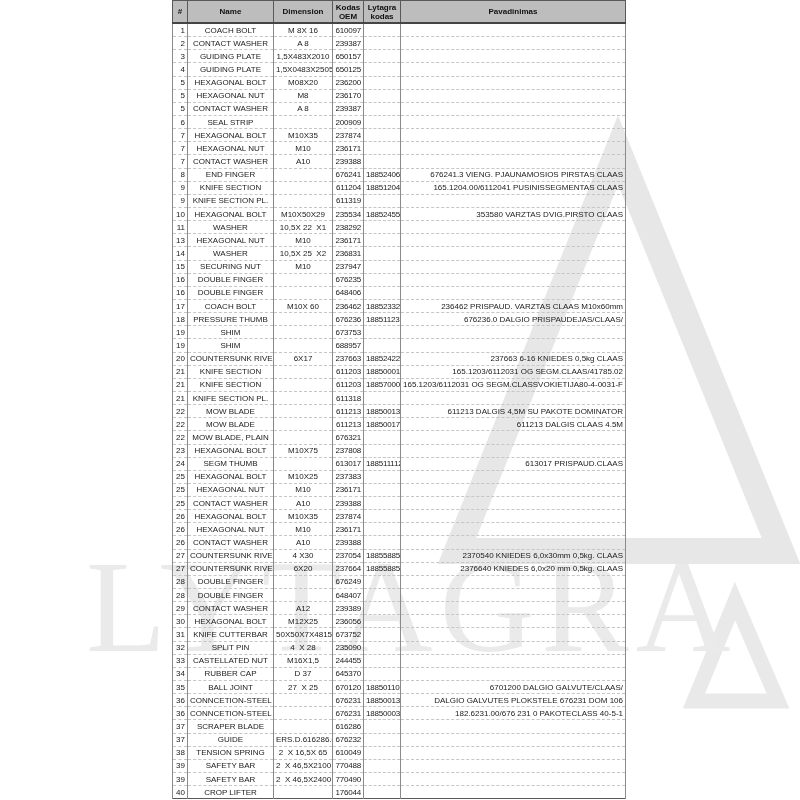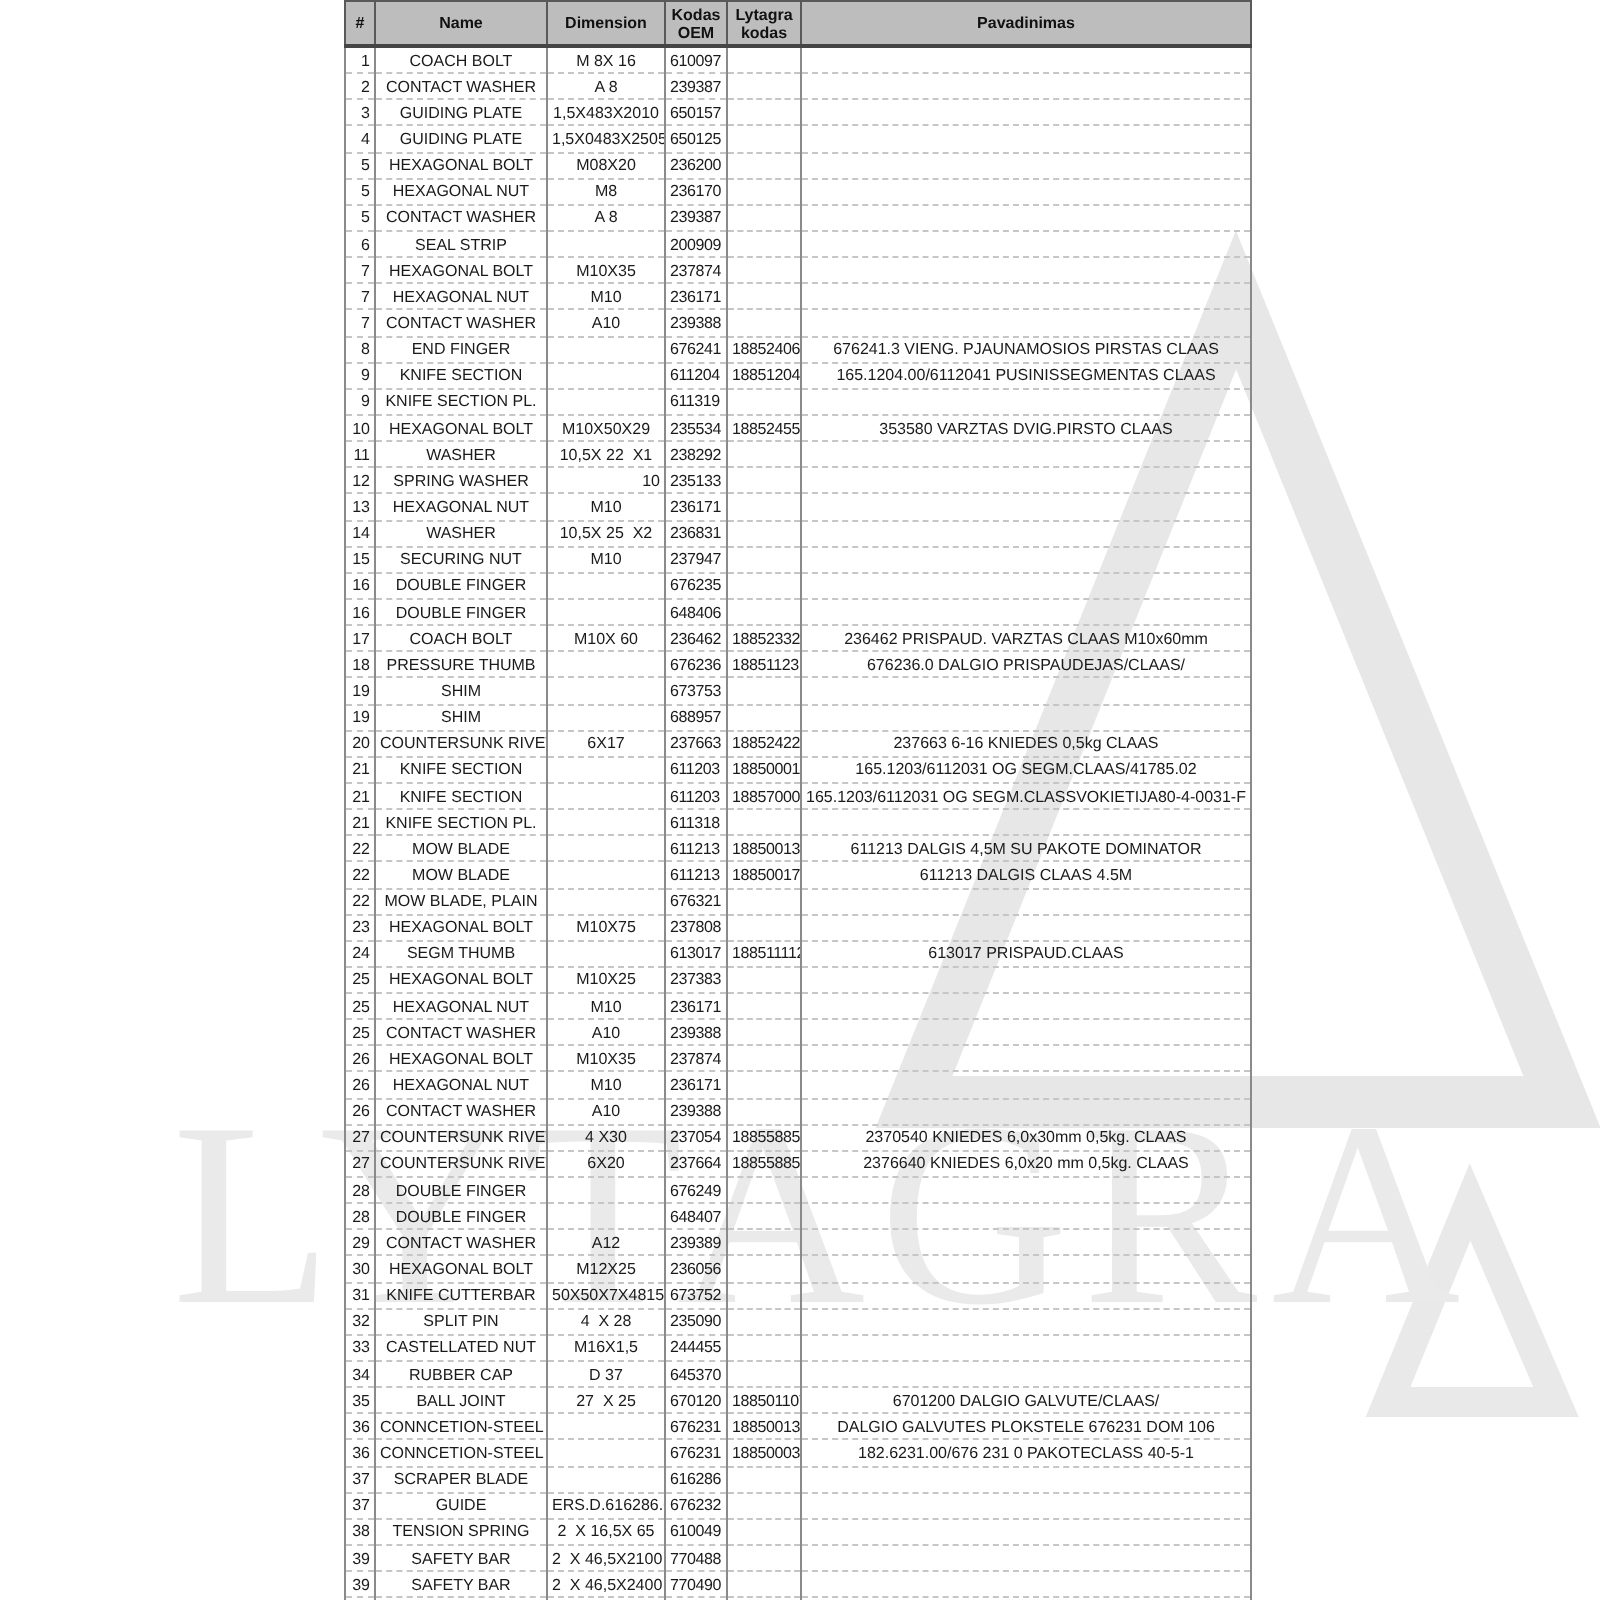--- a/index.html
+++ b/index.html
@@ -62,23 +62,23 @@
     white-space: pre;
     overflow: hidden;
     background: transparent;
     vertical-align: middle;
   }
   table.parts tbody tr:first-child td { border-top: none; }
   td.col-num     { text-align: right; }
   td.col-name    { text-align: center; }
   td.col-dim     { text-align: center; }
   td.col-dim.num { text-align: right; }
-  td.col-oem     { text-align: left; letter-spacing: -0.2px; }
+  td.col-oem     { text-align: right; letter-spacing: -0.2px; }
   td.col-lyt     { text-align: right; letter-spacing: -0.2px; }
-  td.col-pav     { text-align: center; }
+  td.col-pav     { text-align: right; }
 </style>
 </head>
 <body>
 
 <div class="page">
 
   <svg class="watermark" viewBox="0 0 800 800" aria-hidden="true">
     <polygon points="618,150 457,551 781,551" fill="none" stroke="#e7e7e7" stroke-width="26"></polygon>
     <polygon points="735,601 694,701 778,701" fill="none" stroke="#e9e9e9" stroke-width="15"></polygon>
     <text x="86" y="651" font-size="131" letter-spacing="7" fill="#eaeaea" style="font-family:'Liberation Serif', serif;">LYTAGRA</text>
@@ -227,28 +227,20 @@
       </tr>
         <tr>
         <td class="col-num">11</td>
         <td class="col-name">WASHER</td>
         <td class="col-dim">10,5X 22  X1</td>
         <td class="col-oem">238292</td>
         <td class="col-lyt"></td>
         <td class="col-pav"></td>
       </tr>
         <tr>
-        <td class="col-num">12</td>
-        <td class="col-name">SPRING WASHER</td>
-        <td class="col-dim num">10</td>
-        <td class="col-oem">235133</td>
-        <td class="col-lyt"></td>
-        <td class="col-pav"></td>
-      </tr>
-        <tr>
         <td class="col-num">13</td>
         <td class="col-name">HEXAGONAL NUT</td>
         <td class="col-dim">M10</td>
         <td class="col-oem">236171</td>
         <td class="col-lyt"></td>
         <td class="col-pav"></td>
       </tr>
         <tr>
         <td class="col-num">14</td>
         <td class="col-name">WASHER</td>

